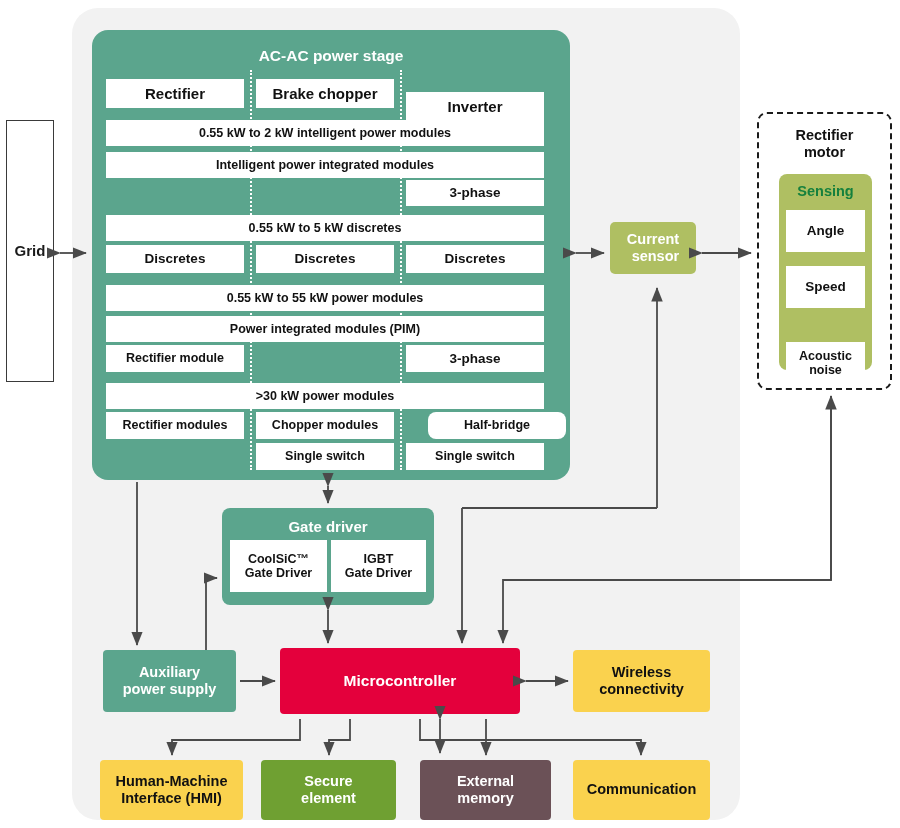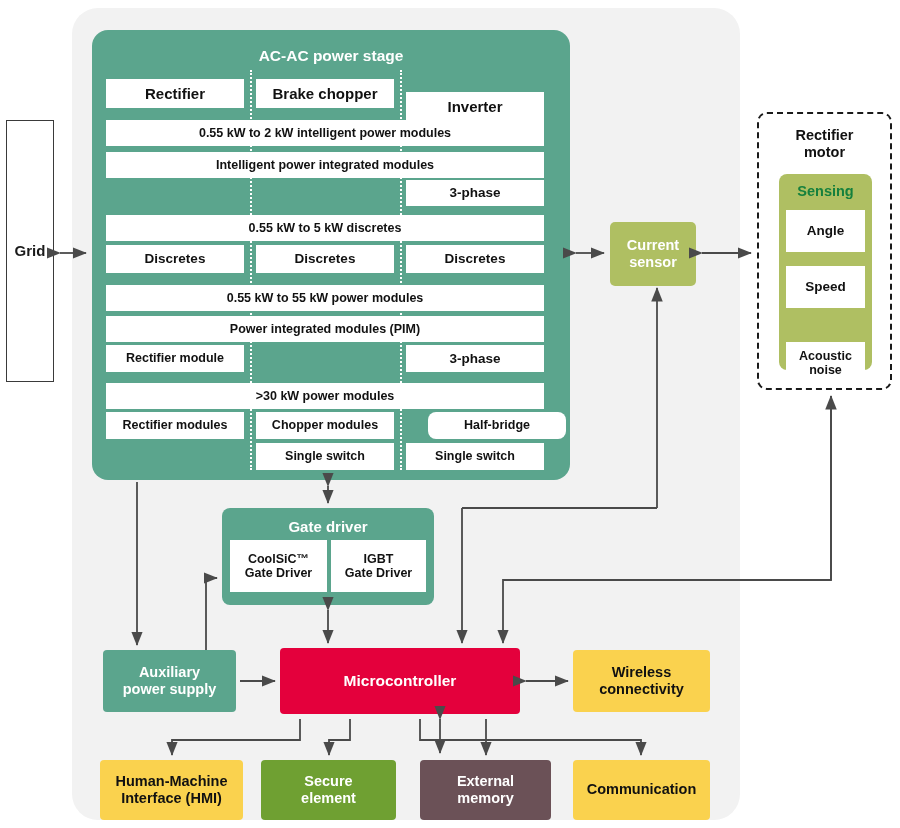--- a/index.html
+++ b/index.html
@@ -33,22 +33,22 @@
         display:flex;align-items:center;justify-content:center;text-align:center;
         font-weight:bold;color:#111111;line-height:1.15;}
   .cell.s13{font-size:12.5px;}
   .cell.s14{font-size:13.5px;}
   .cell.s15{font-size:15px;}
 
   
   .divider{position:absolute;width:0;border-left:2px dotted #ffffff;}
 
   
-  .sensor{left:610px;top:222px;width:86px;height:64px;background:#AFBF62;
-          border-radius:5px;color:#ffffff;font-weight:bold;font-size:14.5px;}
+  .sensor{left:610px;top:222px;width:86px;height:52px;background:#AFBF62;
+          border-radius:5px;color:#ffffff;font-weight:bold;font-size:14.5px;text-align:right;}
 
   
   .motor{left:757px;top:112px;width:135px;height:278px;
          border:2.5px dashed #1a1a1a;border-radius:10px;background:transparent;}
   .motor-title{position:absolute;left:757px;top:124px;width:135px;height:40px;
                color:#111111;font-weight:bold;font-size:14.5px;
                display:flex;align-items:center;justify-content:center;text-align:center;
                line-height:1.2;}
   .sensing{left:779px;top:174px;width:93px;height:196px;background:#AFBF62;
            border-radius:8px;}

